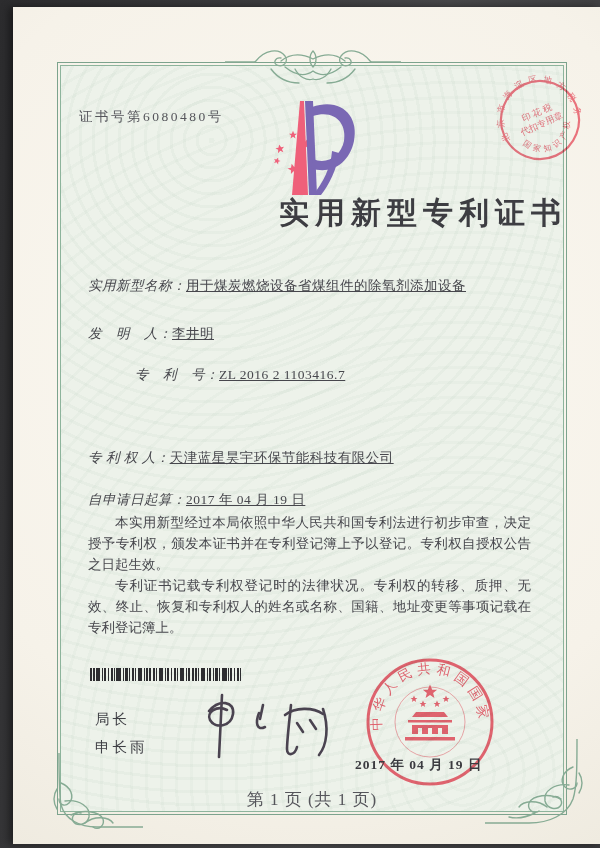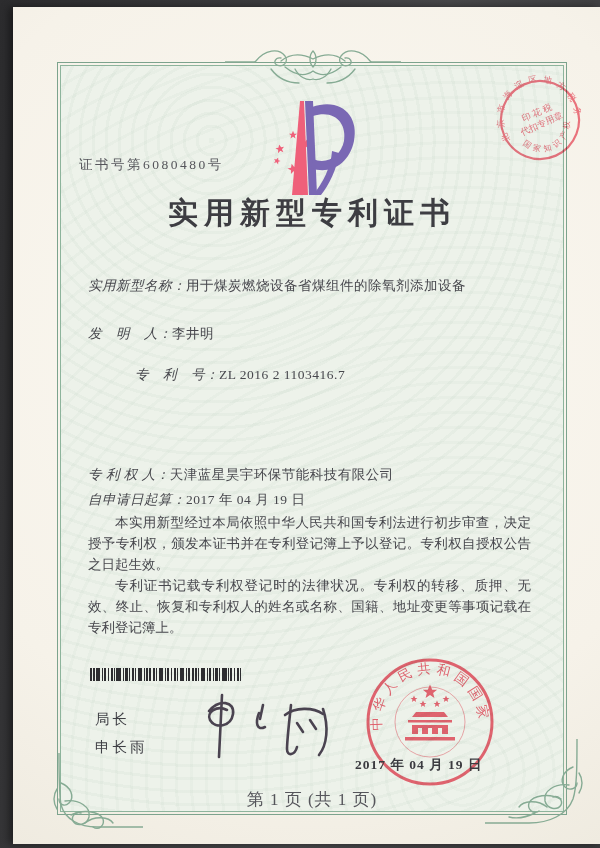--- a/index.html
+++ b/index.html
@@ -20,31 +20,31 @@
   .frame-inner { position:absolute; inset:2px; border:1px solid #8db49c;
     background-color:#edf2ea;
     background-image:
       repeating-radial-gradient(circle at 30% 10%, rgba(140,175,150,.07) 0 3px, rgba(140,175,150,0) 3px 13px),
       repeating-radial-gradient(circle at 80% 95%, rgba(140,175,150,.06) 0 3px, rgba(140,175,150,0) 3px 15px);
   }
   .orn { position:absolute; color:#87ac95; }
   .orn svg { display:block; width:100%; height:100%; }
 
   .cert-no { position:absolute; left:66px; top:101px; font-size:13.5px;
-    letter-spacing:2.5px; color:#55555b;margin-top:48px; }
+    letter-spacing:2.5px; color:#55555b; }
 
   .logo { position:absolute; left:234px; top:90px; width:126px; height:106px; }
 
-  .title { position:absolute; left:44px; right:33px; top:186px; text-align:center;
+  .title { position:absolute; left:44px; right:33px; top:186px; text-align:right;
     font-size:30px; font-weight:600; letter-spacing:6px; color:#3d3d42; }
 
   .field { position:absolute; left:75px; font-size:13.5px; color:#47474d;
     letter-spacing:.5px; white-space:nowrap; }
   .field .flabel { color:#47474d;font-style:italic; }
-  .field .fvalue { color:#47474d; }
+  .field .fvalue { color:#47474d;text-decoration:underline; }
 
   .body-text { position:absolute; left:75px; top:505px; width:443px;
     font-size:13.5px; line-height:21px; color:#47474d; text-align:justify; }
   .body-text p { text-indent:2em; margin:0; }
 
   .barcode { position:absolute; left:77px; top:661px; width:152px; height:13px;
     background-image:
       repeating-linear-gradient(90deg,#2d2d30 0 1px,transparent 1px 3px),
       repeating-linear-gradient(90deg,#2d2d30 0 2px,transparent 2px 7px),
       repeating-linear-gradient(90deg,transparent 0 4px,#2d2d30 4px 5px,transparent 5px 11px);
@@ -144,21 +144,21 @@
 
     <div class="field" style="top:270px;">
       <span class="flabel">实用新型名称：</span><span class="fvalue">用于煤炭燃烧设备省煤组件的除氧剂添加设备</span>
     </div>
     <div class="field" style="top:318px;">
       <span class="flabel">发　明　人：</span><span class="fvalue">李井明</span>
     </div>
     <div class="field" style="top:359px;margin-left:47px;">
       <span class="flabel">专　利　号：</span><span class="fvalue">ZL 2016 2 1103416.7</span>
     </div>
-    <div class="field" style="top:459px;">
+    <div class="field" style="top:442px;">
       <span class="flabel">专 利 权 人：</span><span class="fvalue">天津蓝星昊宇环保节能科技有限公司</span>
     </div>
     <div class="field" style="top:484px;">
       <span class="flabel">自申请日起算：</span><span class="fvalue">2017 年 04 月 19 日</span>
     </div>
 
     <div class="body-text">
       <p>本实用新型经过本局依照中华人民共和国专利法进行初步审查，决定授予专利权，颁发本证书并在专利登记簿上予以登记。专利权自授权公告之日起生效。</p>
       <p>专利证书记载专利权登记时的法律状况。专利权的转移、质押、无效、终止、恢复和专利权人的姓名或名称、国籍、地址变更等事项记载在专利登记簿上。</p>
     </div>

